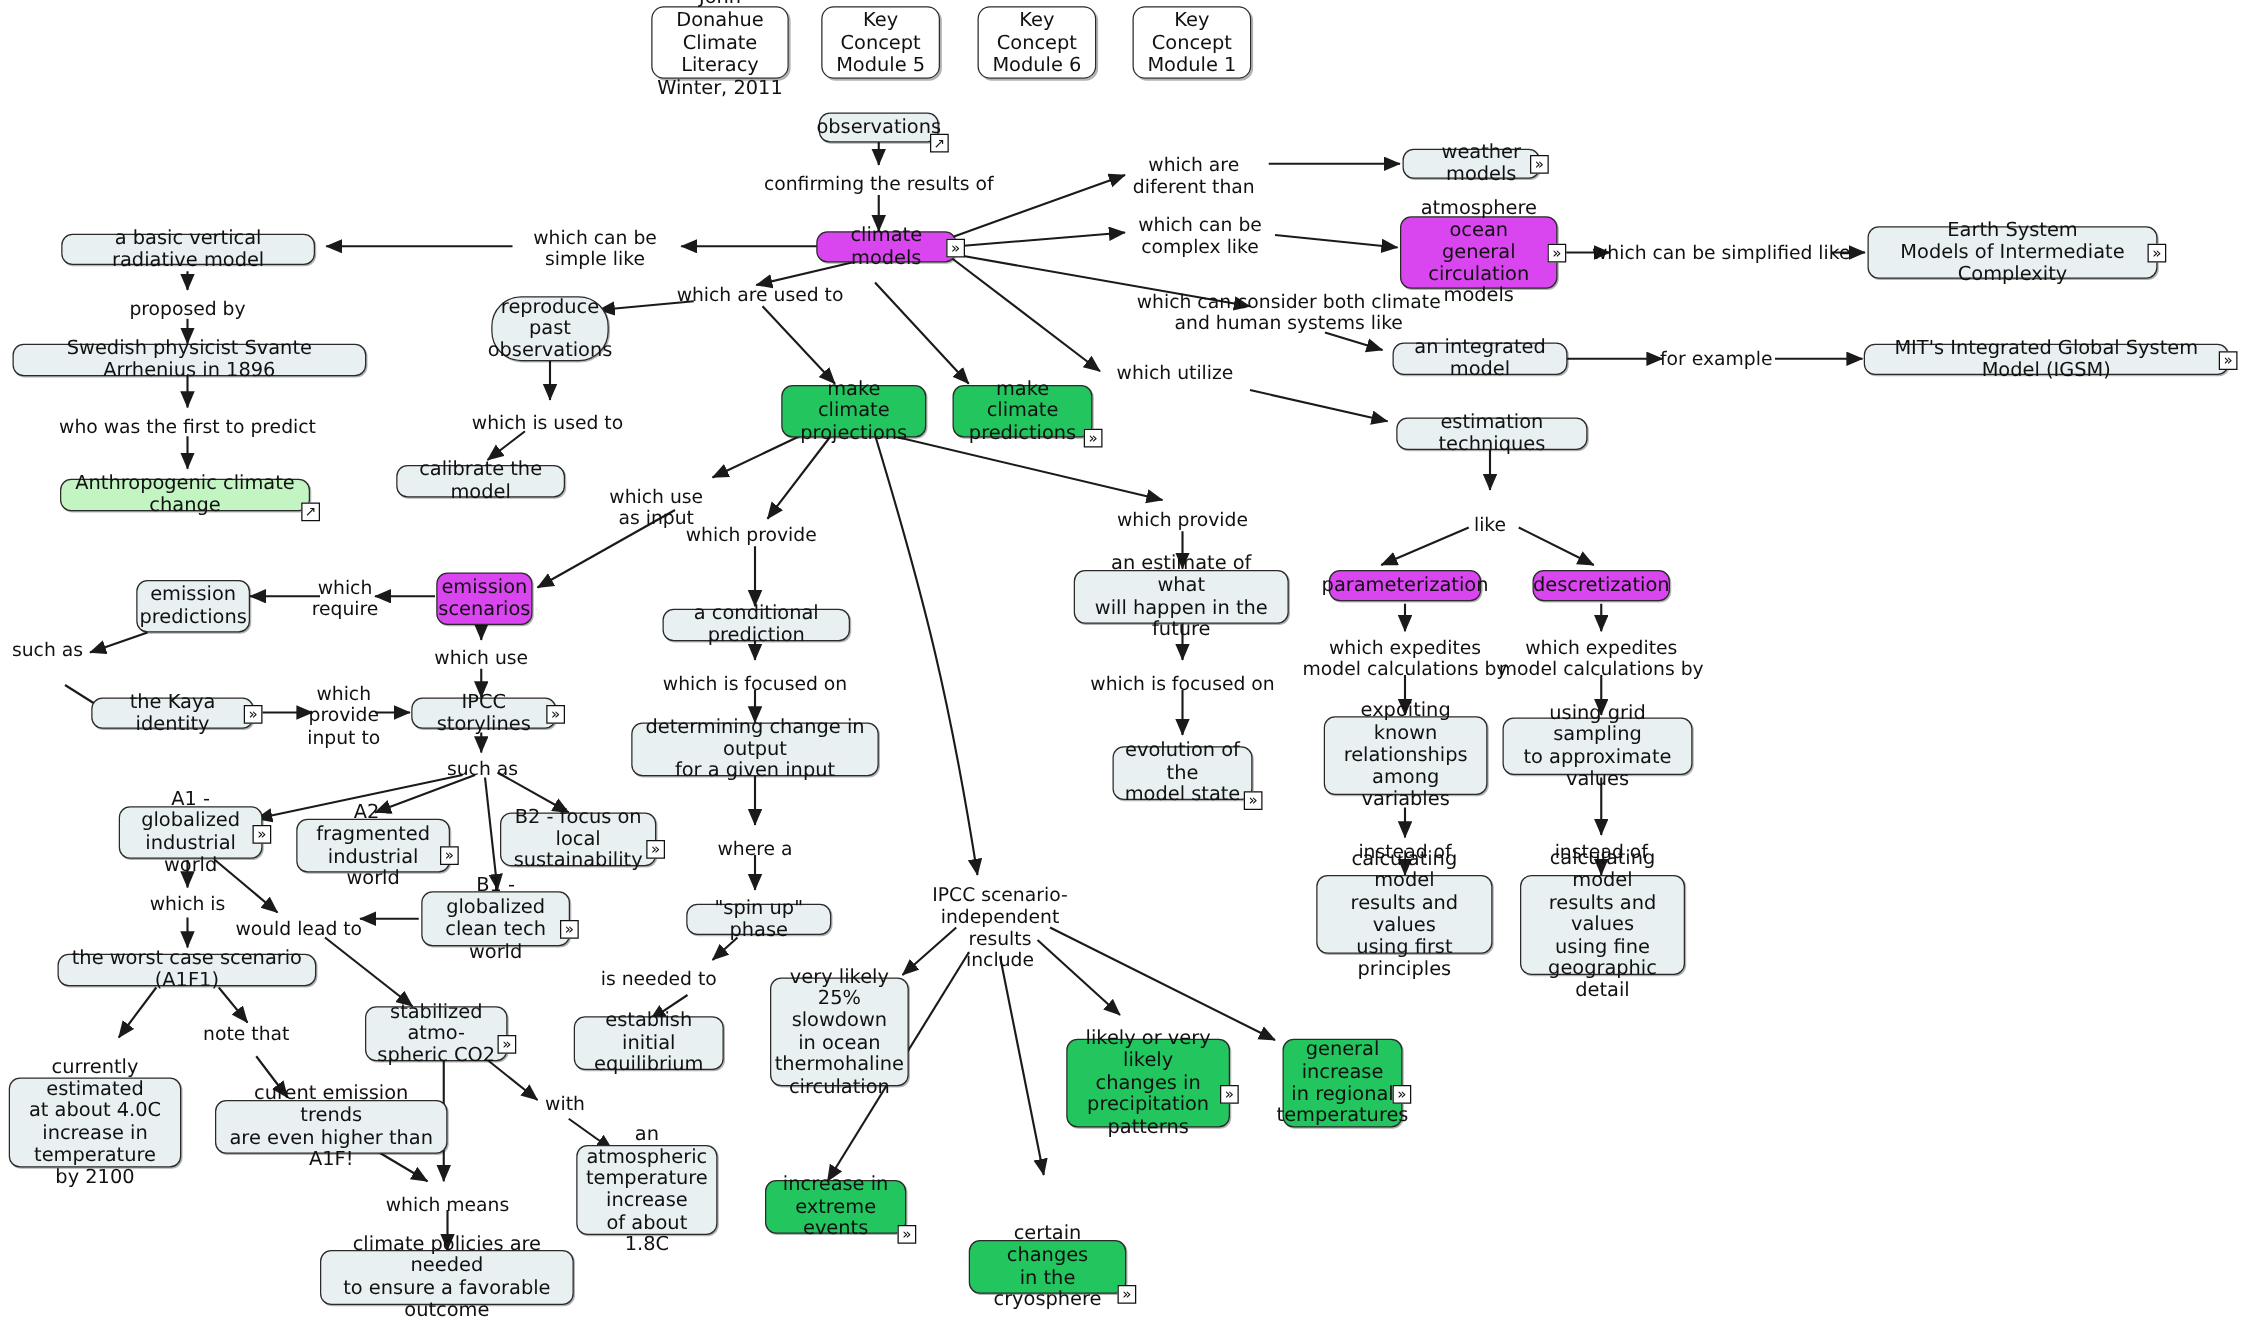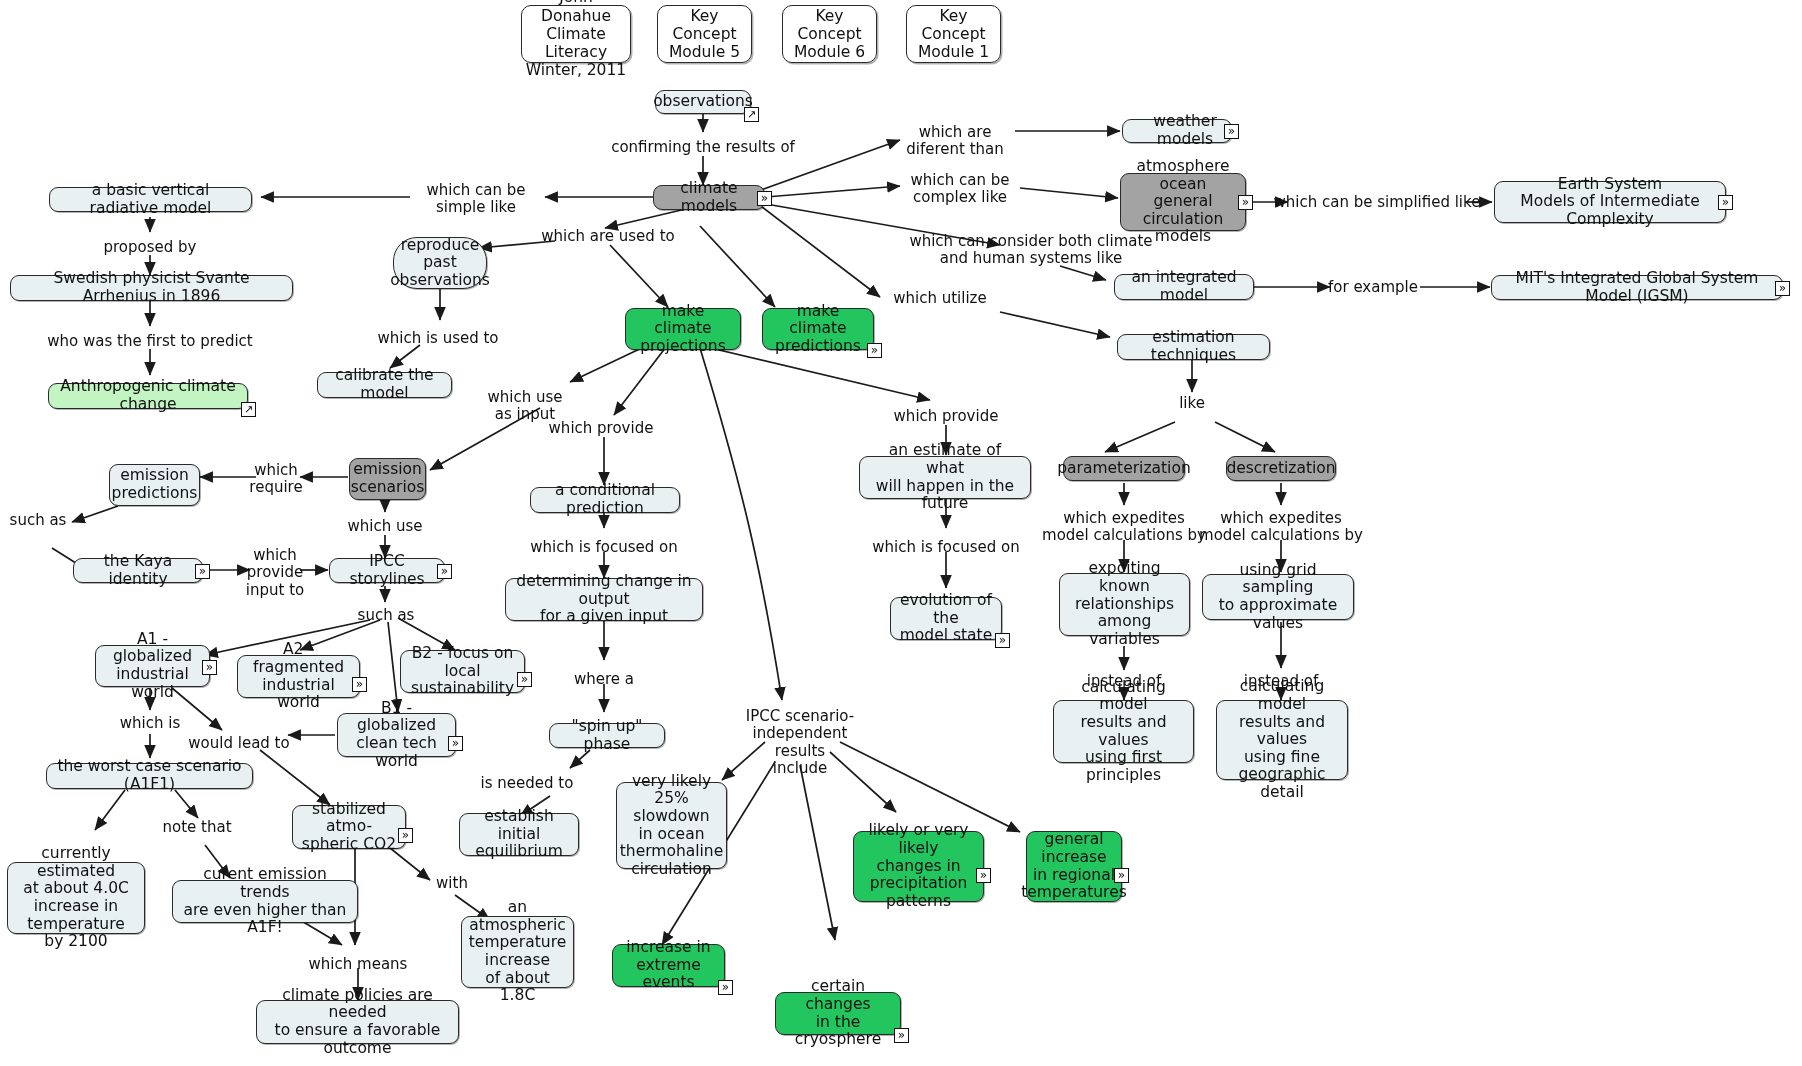--- a/index.html
+++ b/index.html
@@ -33,21 +33,21 @@
     font-size: 15.5px;
     line-height: 1.14;
     text-align: center;
     display: flex;
     align-items: center;
     justify-content: center;
     padding: 3px 8px;
     white-space: pre-line;
     box-shadow: 1px 1px 0 rgba(0,0,0,0.30);
   }
-  .node.lilac  { background: #a3a3a3; }
+  .node.lilac  { background: #d946ef; }
   .node.olive  { background: #22c55e; }
   .node.green  { background: #c3f5c3; }
   .legend {
     position: absolute;
     box-sizing: border-box;
     border: 1.3px solid #2a2a2a;
     border-radius: 10px;
     font-size: 15.5px;
     line-height: 1.18;
     text-align: center;
@@ -529,21 +529,21 @@
   <div class="linklabel" style="left:452px; top:875px;">with</div>
   <div class="linklabel" style="left:358px; top:956px;">which means</div>
   <div class="linklabel" style="left:604px; top:539px;">which is focused on</div>
   <div class="linklabel" style="left:604px; top:671px;">where a</div>
   <div class="linklabel" style="left:527px; top:775px;">is needed to</div>
   <div class="linklabel" style="left:946px; top:539px;">which is focused on</div>
   <div class="linklabel" style="left:800px; top:708px;">IPCC scenario-
 independent
 results
 include</div>
-  <div class="linklabel" style="left:1192px; top:395px;">like</div>
+  <div class="linklabel" style="left:1192px; top:412px;">like</div>
   <div class="linklabel" style="left:1124px; top:510px;">which expedites
 model calculations by</div>
   <div class="linklabel" style="left:1281px; top:510px;">which expedites
 model calculations by</div>
   <div class="linklabel" style="left:1124px; top:673px;">instead of</div>
   <div class="linklabel" style="left:1281px; top:673px;">instead of</div>
 
 </div>
 
 </body></html>

